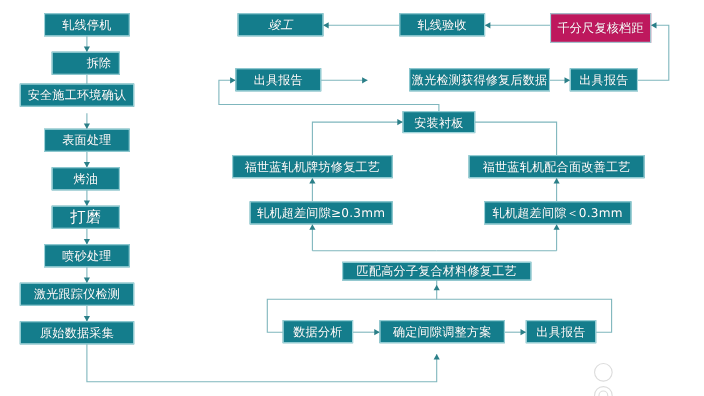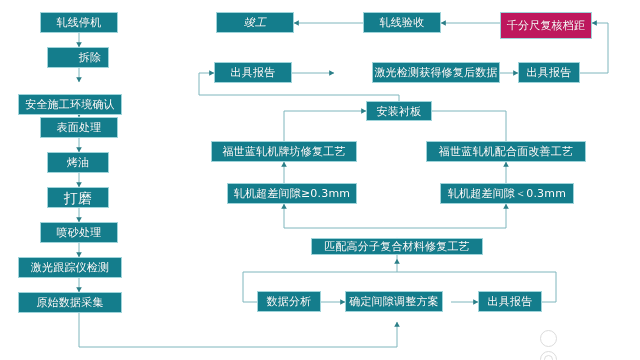--- a/index.html
+++ b/index.html
@@ -128,21 +128,21 @@
       </g>
   </svg>
 
   <div id="node-layer">
       <div class="node" style="left: 40px; top: 12px; width: 78px; height: 21px; font-size: 11px; background: rgb(20, 125, 140); border-color: rgb(159, 212, 218); color: rgb(255, 255, 255);">
         <span>轧线停机</span>
       </div>
       <div class="node" style="left: 47px; top: 47px; width: 62px; height: 21px; font-size: 11px; background: rgb(20, 125, 140); border-color: rgb(159, 212, 218); color: rgb(255, 255, 255); padding-left: 24px;">
         <span>拆除</span>
       </div>
-      <div class="node" style="left: 18px; top: 94px; width: 104px; height: 21px; font-size: 11px; background: rgb(20, 125, 140); border-color: rgb(159, 212, 218); color: rgb(255, 255, 255);">
+      <div class="node" style="left: 18px; top: 76px; width: 104px; height: 21px; font-size: 11px; background: rgb(20, 125, 140); border-color: rgb(159, 212, 218); color: rgb(255, 255, 255);">
         <span>安全施工环境确认</span>
       </div>
       <div class="node" style="left: 40px; top: 117px; width: 78px; height: 21px; font-size: 11px; background: rgb(20, 125, 140); border-color: rgb(159, 212, 218); color: rgb(255, 255, 255);">
         <span>表面处理</span>
       </div>
       <div class="node" style="left: 47px; top: 152px; width: 62px; height: 21px; font-size: 11px; background: rgb(20, 125, 140); border-color: rgb(159, 212, 218); color: rgb(255, 255, 255);">
         <span>烤油</span>
       </div>
       <div class="node" style="left: 47px; top: 187px; width: 62px; height: 21px; font-size: 14px; background: rgb(20, 125, 140); border-color: rgb(159, 212, 218); color: rgb(255, 255, 255);">
         <span>打磨</span>
@@ -188,21 +188,21 @@
       </div>
       <div class="node" style="left: 440px; top: 183px; width: 134px; height: 21px; font-size: 11px; background: rgb(20, 125, 140); border-color: rgb(159, 212, 218); color: rgb(255, 255, 255);">
         <span>轧机超差间隙＜0.3mm</span>
       </div>
       <div class="node" style="left: 311px; top: 238px; width: 172px; height: 17px; font-size: 11px; background: rgb(20, 125, 140); border-color: rgb(159, 212, 218); color: rgb(255, 255, 255);">
         <span>匹配高分子复合材料修复工艺</span>
       </div>
       <div class="node" style="left: 257px; top: 291px; width: 64px; height: 21px; font-size: 11px; background: rgb(20, 125, 140); border-color: rgb(159, 212, 218); color: rgb(255, 255, 255);">
         <span>数据分析</span>
       </div>
-      <div class="node" style="left: 345px; top: 291px; width: 98px; height: 21px; font-size: 11px; background: rgb(20, 125, 140); border-color: rgb(159, 212, 218); color: rgb(255, 255, 255);">
+      <div class="node" style="left: 345px; top: 291px; width: 114px; height: 21px; font-size: 11px; background: rgb(20, 125, 140); border-color: rgb(159, 212, 218); color: rgb(255, 255, 255);">
         <span>确定间隙调整方案</span>
       </div>
       <div class="node" style="left: 478px; top: 291px; width: 64px; height: 21px; font-size: 11px; background: rgb(20, 125, 140); border-color: rgb(159, 212, 218); color: rgb(255, 255, 255);">
         <span>出具报告</span>
       </div>
     </div>
 
   <div class="watermark" style="left: 500px; top: 330px; flex-direction: column;">
     <span class="wm-badge"></span>
     <span class="wm-badge2"></span>

